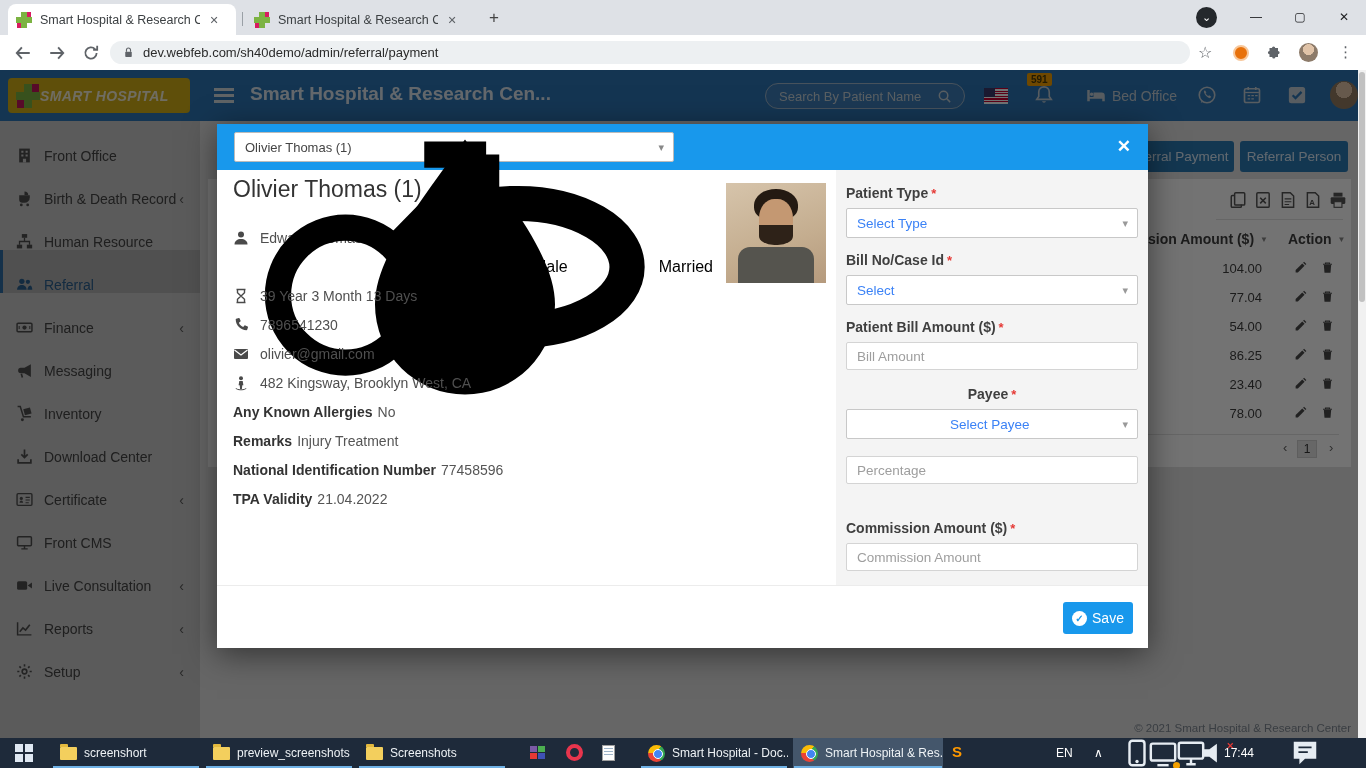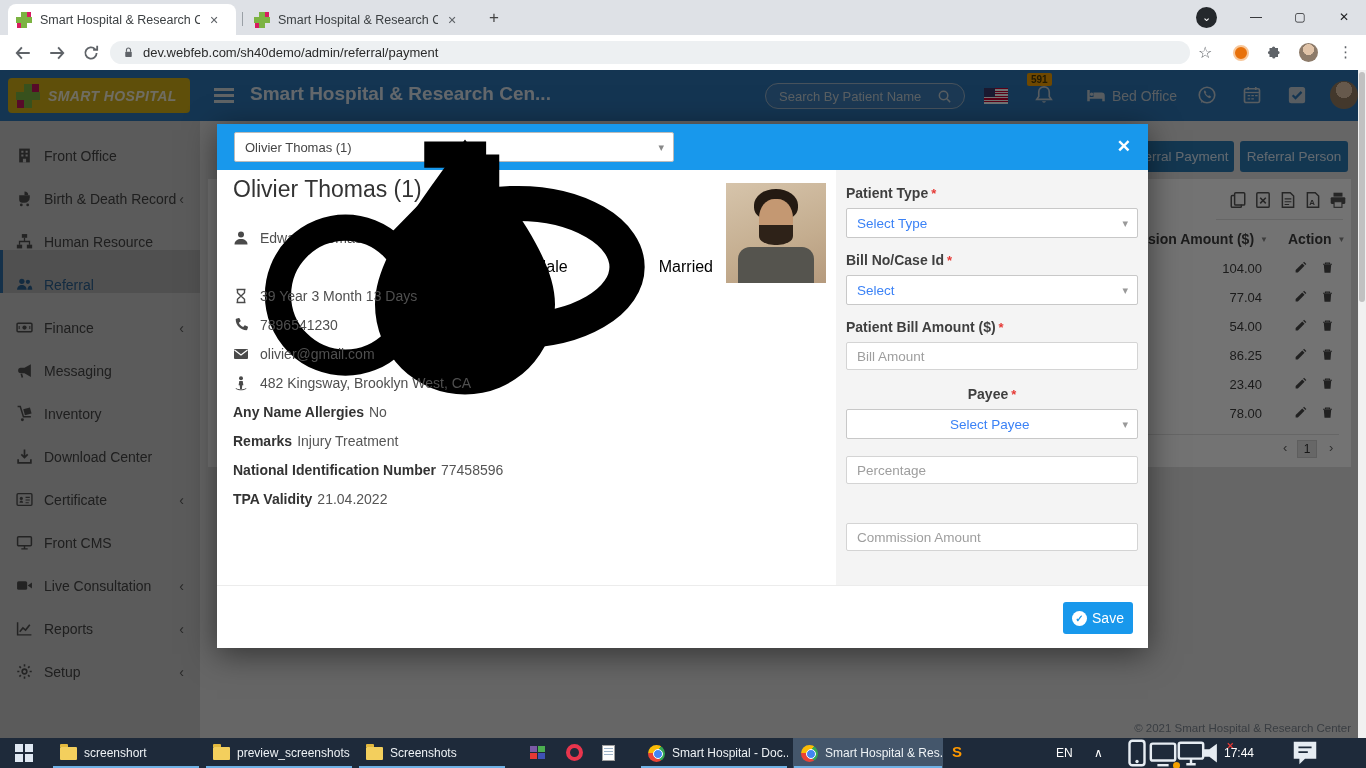--- a/index.html
+++ b/index.html
@@ -36,21 +36,21 @@
 
 #app{position:absolute;left:0;top:70px;width:1358px;height:668px;background:#e2e2e2;overflow:hidden}
 .ah{position:absolute;left:0;top:0;width:1358px;height:51px;background:#2e77b5}
 .logo{position:absolute;left:8px;top:8px;width:182px;height:35px;background:#d3b018;border-radius:4px;display:flex;align-items:center}
 .lcross{position:relative;width:24px;height:24px;margin-left:8px}
 .lcross i{position:absolute;display:block}
 .lcross .sq1{right:1px;top:0;width:10px;height:10px;background:#c2185b}
 .lcross .sq2{left:1px;bottom:0;width:10px;height:10px;background:#c2185b}
 .lcross .pv{left:8px;top:0;width:8px;height:24px;background:#7cb342}
 .lcross .ph2{left:0;top:8px;width:24px;height:8px;background:#7cb342}
-.ltext{font-size:14px;font-weight:800;color:#f6f1da;letter-spacing:.4px;margin-left:8px;font-style:italic}
+.ltext{font-size:14px;font-weight:800;color:#f6f1da;letter-spacing:.4px;margin-left:0;font-style:italic}
 .burger{position:absolute;left:214px;top:18px;width:20px}
 .burger i{display:block;height:2.5px;background:#d6dde3;margin-bottom:3.5px}
 .ah-title{position:absolute;left:250px;top:13px;font-size:19px;font-weight:bold;color:#dde7f0;white-space:nowrap}
 .spill{position:absolute;left:765px;top:13px;width:200px;height:26px;border-radius:13px;background:#3f7fba;border:1px solid #9db6cc;display:flex;align-items:center}
 .spill .ph{font-size:13px;color:#c6d2da;margin-left:13px;flex:1}
 .spill .sic{width:15px;height:15px;color:#c6d2da;margin-right:12px}
 .flag{position:absolute;left:984px;top:18px;width:24px;height:16px;background:repeating-linear-gradient(#c03 0 1.3px,#fff 1.3px 2.6px)}
 .flag::after{content:"";position:absolute;left:0;top:0;width:11px;height:9px;background:#3c3b6e}
 .hic{position:absolute;top:15px;width:20px;height:20px;color:#c3ced8}
 .badge{position:absolute;left:1027px;top:3px;background:#f5a100;color:#4a3a08;font-size:10px;font-weight:bold;padding:1px 4px;border-radius:2px}
@@ -649,21 +649,21 @@
           <span class="iic">
             <svg viewBox="0 0 16 16" width="100%" height="100%" xmlns="http://www.w3.org/2000/svg">
               <circle cx="8" cy="3.3" r="2" fill="currentColor"></circle>
               <path d="M6.3 6h3.4l.7 4.2H9.3L8.9 14H7.1l-.4-3.8H5.6z" fill="currentColor"></path>
               <path d="M3 13.2c0 .9 2.2 1.6 5 1.6s5-.7 5-1.6" stroke="currentColor" fill="none"></path>
             </svg>
           </span>
           <span class="itx">482 Kingsway, Brooklyn West, CA</span>
         </div>
         <div class="lrow">
-          <b>Any Name Allergies</b>
+          <b>Any Known Allergies</b>
           <span>No</span>
         </div>
         <div class="lrow">
           <b>Remarks</b>
           <span>Injury Treatment</span>
         </div>
         <div class="lrow">
           <b>National Identification Number</b>
           <span>77458596</span>
         </div>
@@ -690,21 +690,21 @@
           </div>
           <div class="ffield" style="top: 147px;"><div class="flabel"><span>Patient Bill Amount ($)</span><span class="req">*</span></div><input class="finput" placeholder="Bill Amount" style=""></div>
           <div class="ffield" style="top: 214px; text-align: center;">
             <div class="flabel"><span>Payee</span><span class="req">*</span></div>
             <div class="fselect">
               <span class="fsv">Select Payee</span>
               <span class="caret">▾</span>
             </div>
           </div>
           <div class="ffield" style="top: 281px;"><input class="finput" placeholder="Percentage" style=""></div>
-          <div class="ffield" style="top: 348px;"><input class="finput" placeholder="Commission Amount" style=""></div>
+          <div class="ffield" style="top: 348px;"><div class="flabel"><span>Commission Amount ($)</span><span class="req">*</span></div><input class="finput" placeholder="Commission Amount" style=""></div>
         </div>
       </div>
     <div class="mfdiv"></div>
     <div class="savebtn">
       <span class="cc">✓</span>
       <span class="sl">Save</span>
     </div>
   </div>
 
   <div id="taskbar">

